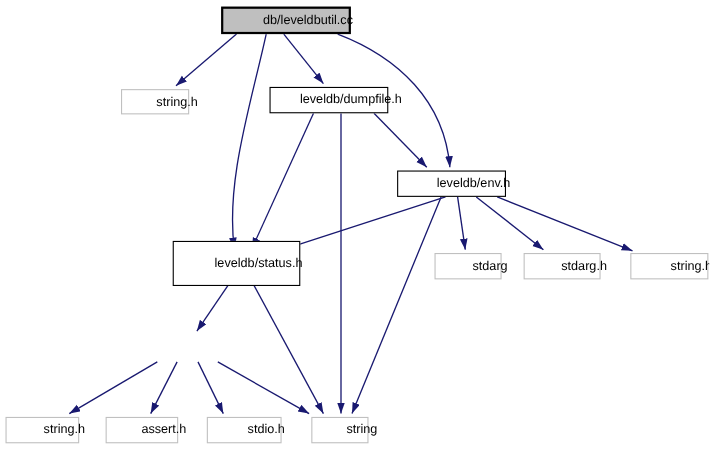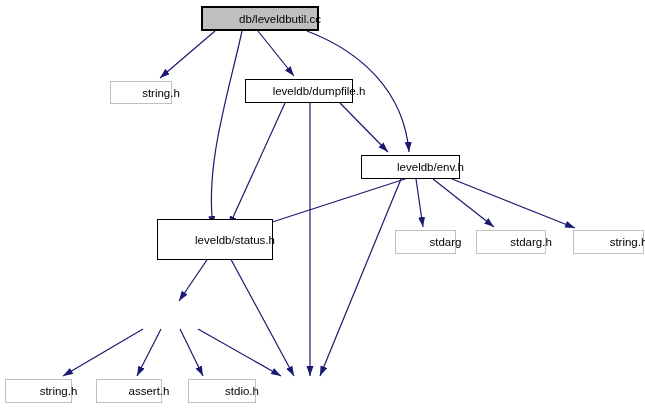--- a/index.html
+++ b/index.html
@@ -82,14 +82,15 @@
   <div class="node external" style="left: 110px; top: 81px; width: 62px; height: 23px;">string.h</div>
   <div class="node internal" style="left: 245px; top: 79px; width: 108px; height: 24px;">leveldb/dumpfile.h</div>
   <div class="node internal" style="left: 361px; top: 155px; width: 99px; height: 24px; text-align: right;">leveldb/env.h</div>
   <div class="node internal" style="left: 157px; top: 219px; width: 116px; height: 41px;">leveldb/status.h</div>
   <div class="node external" style="left: 395px; top: 230px; width: 61px; height: 24px;">stdarg</div>
   <div class="node external" style="left: 476px; top: 230px; width: 70px; height: 24px;">stdarg.h</div>
   <div class="node external" style="left: 573px; top: 230px; width: 71px; height: 24px;">string.h</div>
   <div class="node external" style="left: 5px; top: 379px; width: 67px; height: 24px;">string.h</div>
   <div class="node external" style="left: 96px; top: 379px; width: 66px; height: 24px;">assert.h</div>
   <div class="node external" style="left: 188px; top: 379px; width: 68px; height: 24px;">stdio.h</div>
+  <div class="node external" style="left: 283px; top: 379px; width: 52px; height: 24px;">string</div>
 
 </div>
 
 </body></html>

